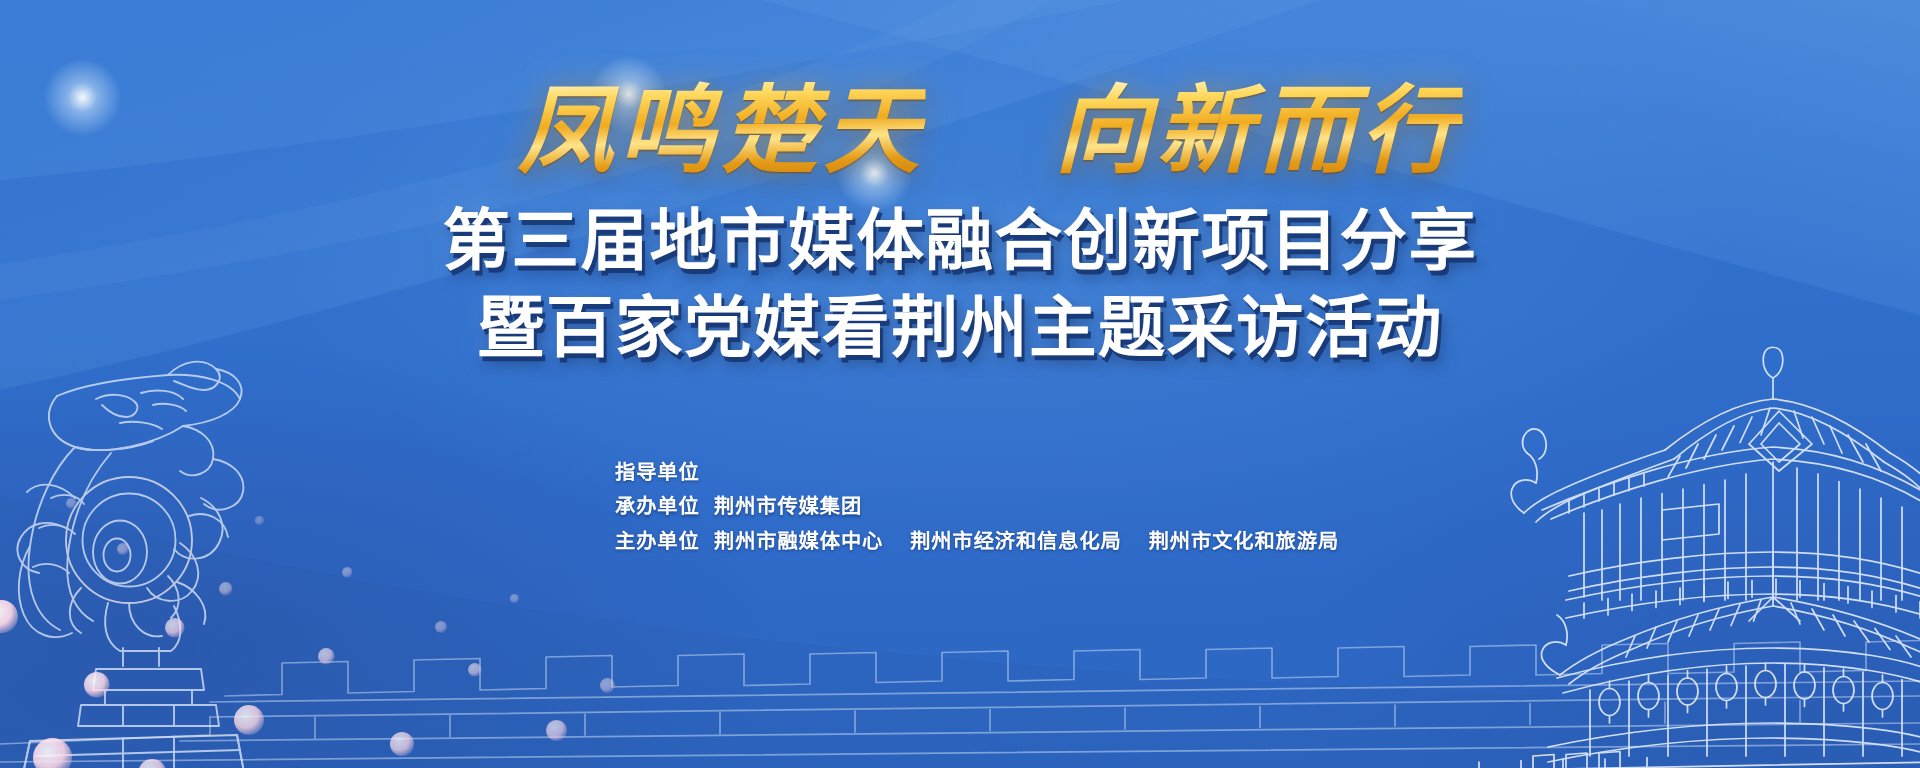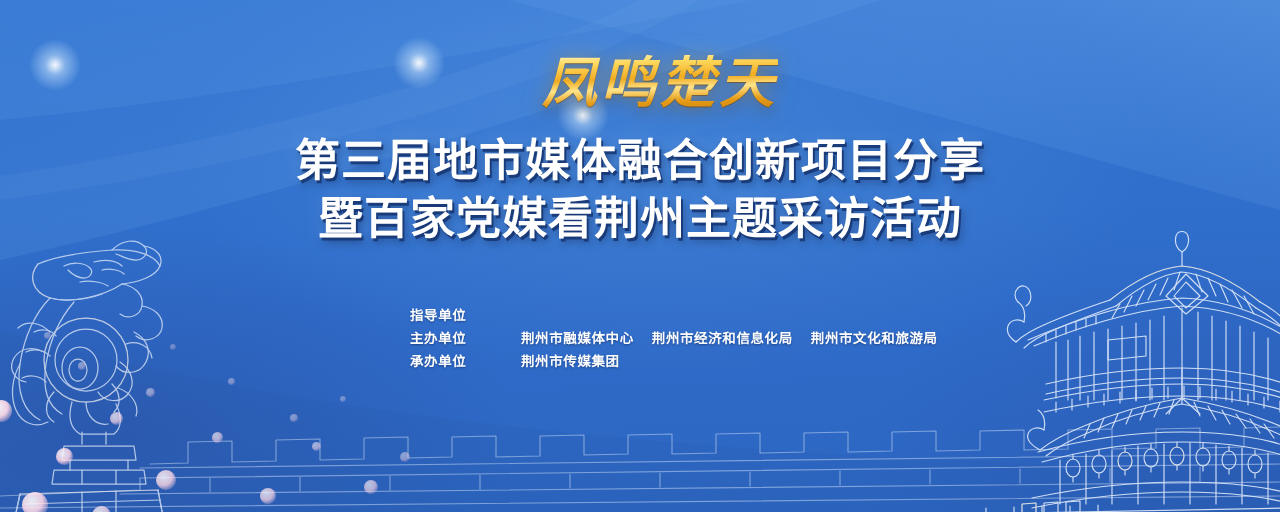--- a/index.html
+++ b/index.html
@@ -104,21 +104,21 @@
     display: flex;
     justify-content: center;
     align-items: baseline;
     gap: 46px;
     white-space: nowrap;
   }
   .slogan .phrase {
     font-family: "DejaVu Serif", "Liberation Serif", serif;
     font-weight: 700;
     font-style: italic;
-    font-size: 55px;
+    font-size: 64px;
     letter-spacing: 4px;
     line-height: 1.05;
     background: linear-gradient(178deg,
         #fff3bf 0%,
         #ffd85c 18%,
         #f0ab20 42%,
         #ffe489 58%,
         #e59b16 78%,
         #c87f0c 100%);
     -webkit-background-clip: text;
@@ -179,21 +179,20 @@
     display: flex;
     align-items: baseline;
     white-space: nowrap;
     font-family: "DejaVu Sans", "Liberation Sans", sans-serif;
     font-weight: 700;
     font-size: 13.5px;
     line-height: 18px;
     letter-spacing: 0.6px;
     color: #ffffff;
     text-shadow: 0 1px 2px rgba(14,38,88,0.55);
-    gap: 45px;
   }
   .credit-row .role {
     width: 66px;
     text-align: left;
     flex: 0 0 auto;
   }
   .credit-row .orgs {
     display: flex;
     gap: 18px;
   }
@@ -455,43 +454,44 @@
     <span style="left:210px; top:52px;  width:6px;  height:6px;  opacity:.30"></span>
   </div>
 
   <div class="content">
 
     <div class="slogan">
       <span class="sparkle sp-a"></span>
       <span class="sparkle sp-b"></span>
       <span class="sparkle sp-c"></span>
       <span class="phrase">凤鸣楚天</span>
+      <span class="phrase">向新而行</span>
     </div>
 
     <div class="main-title">
       <div class="tline">第三届地市媒体融合创新项目分享</div>
       <div class="tline">暨百家党媒看荆州主题采访活动</div>
     </div>
 
     <div class="credits">
       <div class="credits-inner" id="credits-inner">
           <div class="credit-row">
             <span class="role">指导单位</span>
+          </div>
+          <div class="credit-row">
+            <span class="role">承办单位</span>
+            <span class="orgs">
+              <span>荆州市传媒集团</span>
+            </span>
           </div>
           <div class="credit-row">
             <span class="role">主办单位</span>
             <span class="orgs">
               <span>荆州市融媒体中心</span>
               <span>荆州市经济和信息化局</span>
               <span>荆州市文化和旅游局</span>
             </span>
           </div>
-          <div class="credit-row">
-            <span class="role">承办单位</span>
-            <span class="orgs">
-              <span>荆州市传媒集团</span>
-            </span>
-          </div>
         </div>
     </div>
 
   </div>
 </div>
 
 </body></html>

